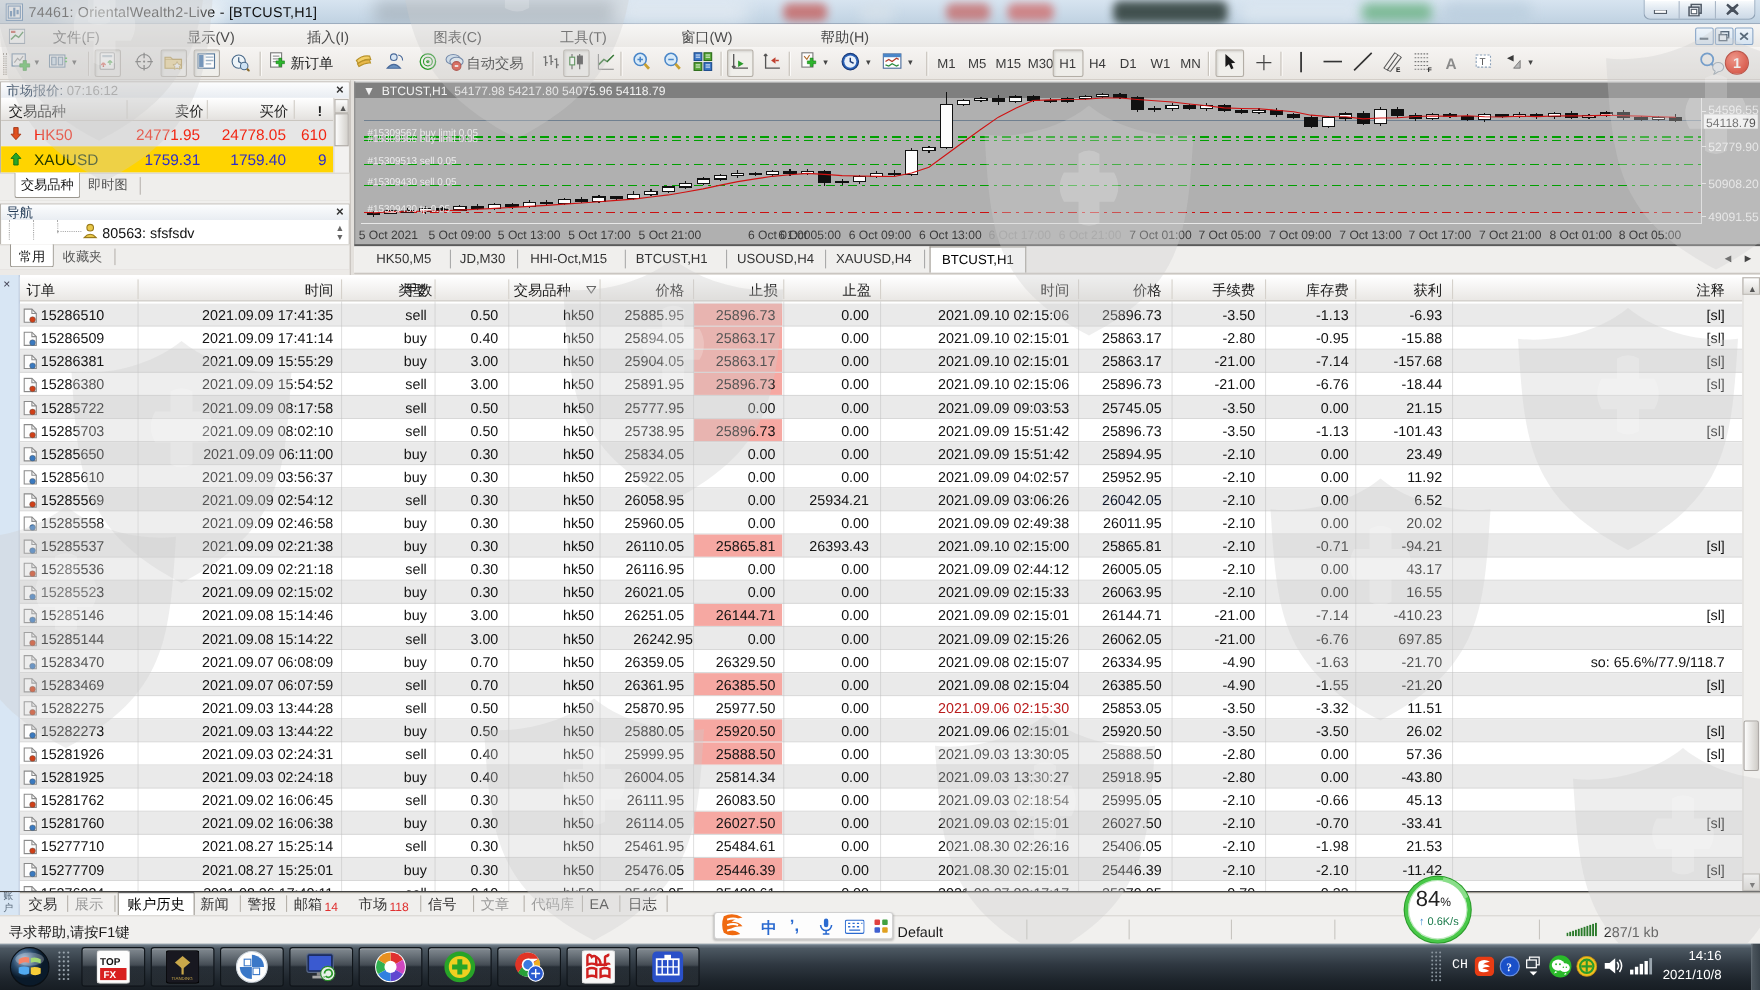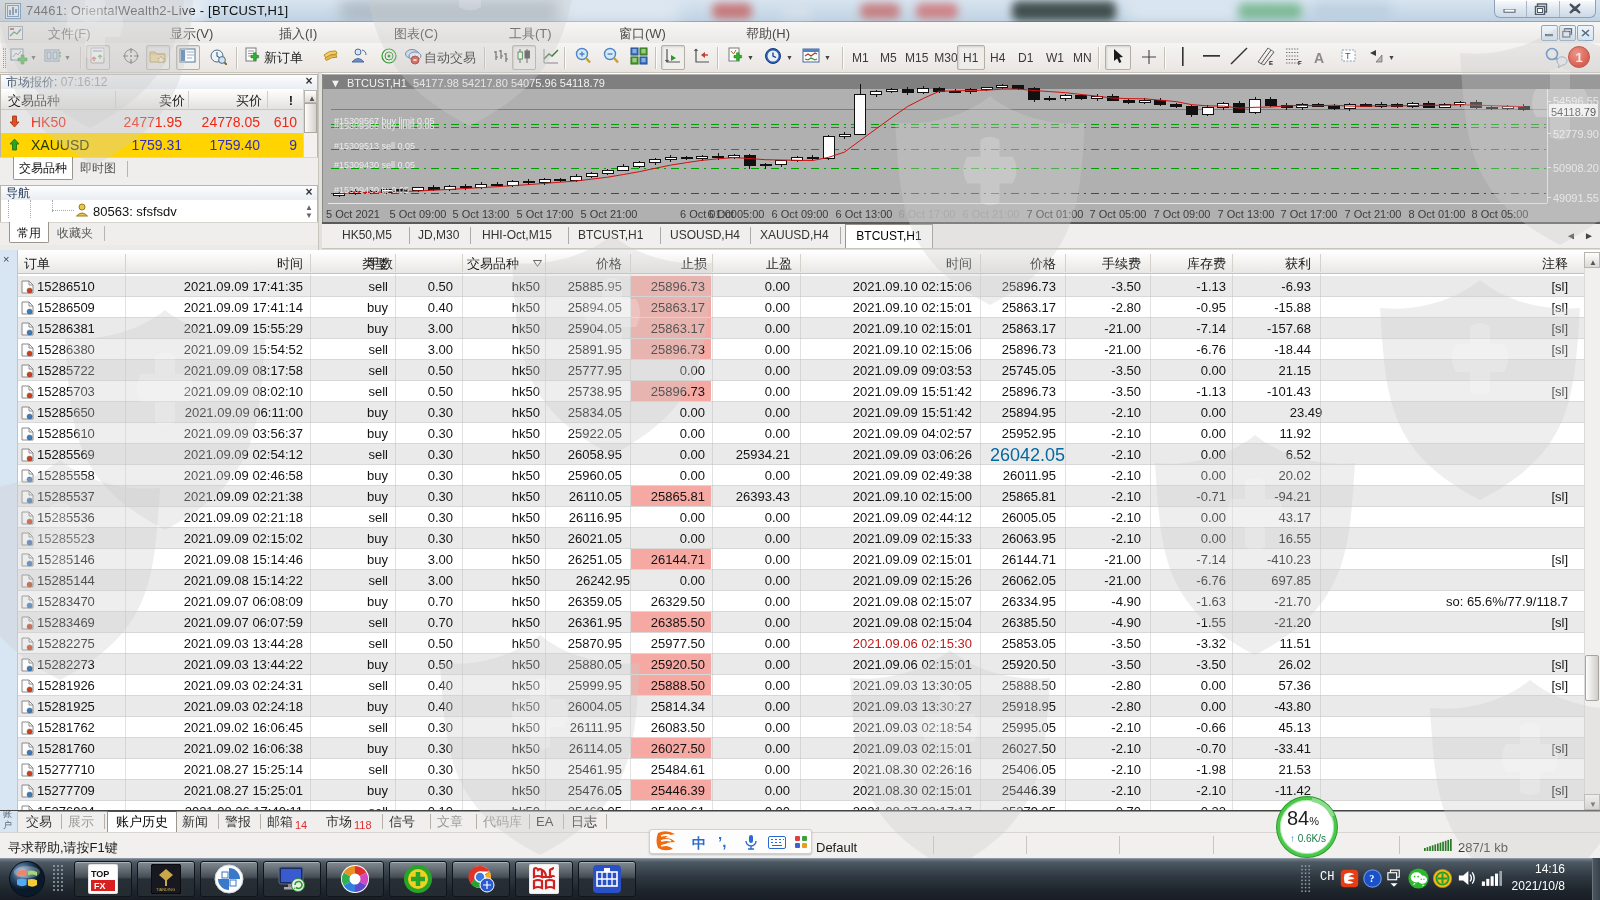--- a/index.html
+++ b/index.html
@@ -636,21 +636,21 @@
 <div style="position:absolute;left:300px;top:405px;width:88px;font-size:13px;line-height:16px;color:#141414;text-align:right;white-space:nowrap;">buy</div>
 <div style="position:absolute;left:367px;top:405px;width:86px;font-size:13px;line-height:16px;color:#141414;text-align:right;white-space:nowrap;">0.30</div>
 <div style="position:absolute;left:455px;top:405px;width:85px;font-size:13px;line-height:16px;color:#141414;text-align:right;white-space:nowrap;">hk50</div>
 <div style="position:absolute;left:532px;top:405px;width:90px;font-size:13px;line-height:16px;color:#141414;text-align:right;white-space:nowrap;">25834.05</div>
 <div style="position:absolute;left:617px;top:405px;width:88px;font-size:13px;line-height:16px;color:#141414;text-align:right;white-space:nowrap;">0.00</div>
 <div style="position:absolute;left:700px;top:405px;width:90px;font-size:13px;line-height:16px;color:#141414;text-align:right;white-space:nowrap;">0.00</div>
 <div style="position:absolute;left:834px;top:405px;width:138px;font-size:13px;line-height:16px;color:#141414;text-align:right;white-space:nowrap;">2021.09.09 15:51:42</div>
 <div style="position:absolute;left:966px;top:405px;width:90px;font-size:13px;line-height:16px;color:#141414;text-align:right;white-space:nowrap;">25894.95</div>
 <div style="position:absolute;left:1051px;top:405px;width:90px;font-size:13px;line-height:16px;color:#141414;text-align:right;white-space:nowrap;">-2.10</div>
 <div style="position:absolute;left:1136px;top:405px;width:90px;font-size:13px;line-height:16px;color:#141414;text-align:right;white-space:nowrap;">0.00</div>
-<div style="position:absolute;left:1221px;top:405px;width:90px;font-size:13px;line-height:16px;color:#141414;text-align:center;white-space:nowrap;margin-left:40px;">23.49</div>
+<div style="position:absolute;left:1221px;top:405px;width:90px;font-size:13px;line-height:16px;color:#141414;text-align:right;white-space:nowrap;">23.49</div>
 <div style="position:absolute;left:18px;top:423px;width:1566px;height:21px;background:#ffffff;border-bottom:1px solid #d8d8d8"></div>
 <svg class="abs" style="left:21px;top:427px" width="13" height="14" viewBox="0 0 13 14">
 <path d="M1 1 H8 L12 5 V13 H1 Z" fill="#fdfdfd" stroke="#8a8a8a"></path>
     <path d="M8 1 V5 H12" fill="none" stroke="#8a8a8a"></path>
 <circle cx="8.6" cy="10.5" r="2.6" fill="#3a7ac0" stroke="#555" stroke-width=".4"></circle>
   </svg>
 <div style="position:absolute;left:37px;top:426px;width:86px;font-size:13px;line-height:16px;color:#141414;text-align:left;white-space:nowrap;">15285610</div>
 <div style="position:absolute;left:165px;top:426px;width:138px;font-size:13px;line-height:16px;color:#141414;text-align:right;white-space:nowrap;">2021.09.09 03:56:37</div>
 <div style="position:absolute;left:300px;top:426px;width:88px;font-size:13px;line-height:16px;color:#141414;text-align:right;white-space:nowrap;">buy</div>
 <div style="position:absolute;left:367px;top:426px;width:86px;font-size:13px;line-height:16px;color:#141414;text-align:right;white-space:nowrap;">0.30</div>
@@ -671,21 +671,21 @@
   </svg>
 <div style="position:absolute;left:37px;top:447px;width:86px;font-size:13px;line-height:16px;color:#141414;text-align:left;white-space:nowrap;">15285569</div>
 <div style="position:absolute;left:165px;top:447px;width:138px;font-size:13px;line-height:16px;color:#141414;text-align:right;white-space:nowrap;">2021.09.09 02:54:12</div>
 <div style="position:absolute;left:300px;top:447px;width:88px;font-size:13px;line-height:16px;color:#141414;text-align:right;white-space:nowrap;">sell</div>
 <div style="position:absolute;left:367px;top:447px;width:86px;font-size:13px;line-height:16px;color:#141414;text-align:right;white-space:nowrap;">0.30</div>
 <div style="position:absolute;left:455px;top:447px;width:85px;font-size:13px;line-height:16px;color:#141414;text-align:right;white-space:nowrap;">hk50</div>
 <div style="position:absolute;left:532px;top:447px;width:90px;font-size:13px;line-height:16px;color:#141414;text-align:right;white-space:nowrap;">26058.95</div>
 <div style="position:absolute;left:617px;top:447px;width:88px;font-size:13px;line-height:16px;color:#141414;text-align:right;white-space:nowrap;">0.00</div>
 <div style="position:absolute;left:700px;top:447px;width:90px;font-size:13px;line-height:16px;color:#141414;text-align:right;white-space:nowrap;">25934.21</div>
 <div style="position:absolute;left:834px;top:447px;width:138px;font-size:13px;line-height:16px;color:#141414;text-align:right;white-space:nowrap;">2021.09.09 03:06:26</div>
-<div style="position:absolute;left:966px;top:447px;width:90px;font-size:18px;line-height:16px;color:#0369a1;text-align:right;white-space:nowrap;padding-left:24px;">26042.05</div>
+<div style="position:absolute;left:966px;top:447px;width:90px;font-size:13px;line-height:16px;color:#0f172a;text-align:right;white-space:nowrap;padding-left:24px;">26042.05</div>
 <div style="position:absolute;left:1051px;top:447px;width:90px;font-size:13px;line-height:16px;color:#141414;text-align:right;white-space:nowrap;">-2.10</div>
 <div style="position:absolute;left:1136px;top:447px;width:90px;font-size:13px;line-height:16px;color:#141414;text-align:right;white-space:nowrap;">0.00</div>
 <div style="position:absolute;left:1221px;top:447px;width:90px;font-size:13px;line-height:16px;color:#141414;text-align:right;white-space:nowrap;">6.52</div>
 <div style="position:absolute;left:18px;top:465px;width:1566px;height:21px;background:#ffffff;border-bottom:1px solid #d8d8d8"></div>
 <svg class="abs" style="left:21px;top:469px" width="13" height="14" viewBox="0 0 13 14">
 <path d="M1 1 H8 L12 5 V13 H1 Z" fill="#fdfdfd" stroke="#8a8a8a"></path>
     <path d="M8 1 V5 H12" fill="none" stroke="#8a8a8a"></path>
 <circle cx="8.6" cy="10.5" r="2.6" fill="#3a7ac0" stroke="#555" stroke-width=".4"></circle>
   </svg>
 <div style="position:absolute;left:37px;top:468px;width:86px;font-size:13px;line-height:16px;color:#141414;text-align:left;white-space:nowrap;">15285558</div>

